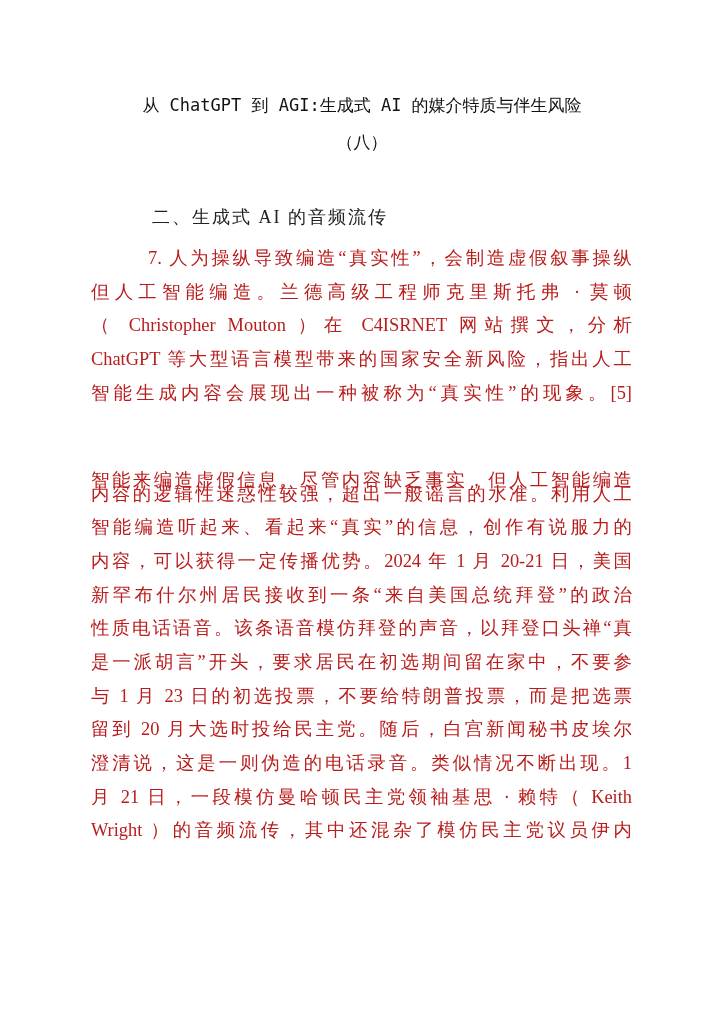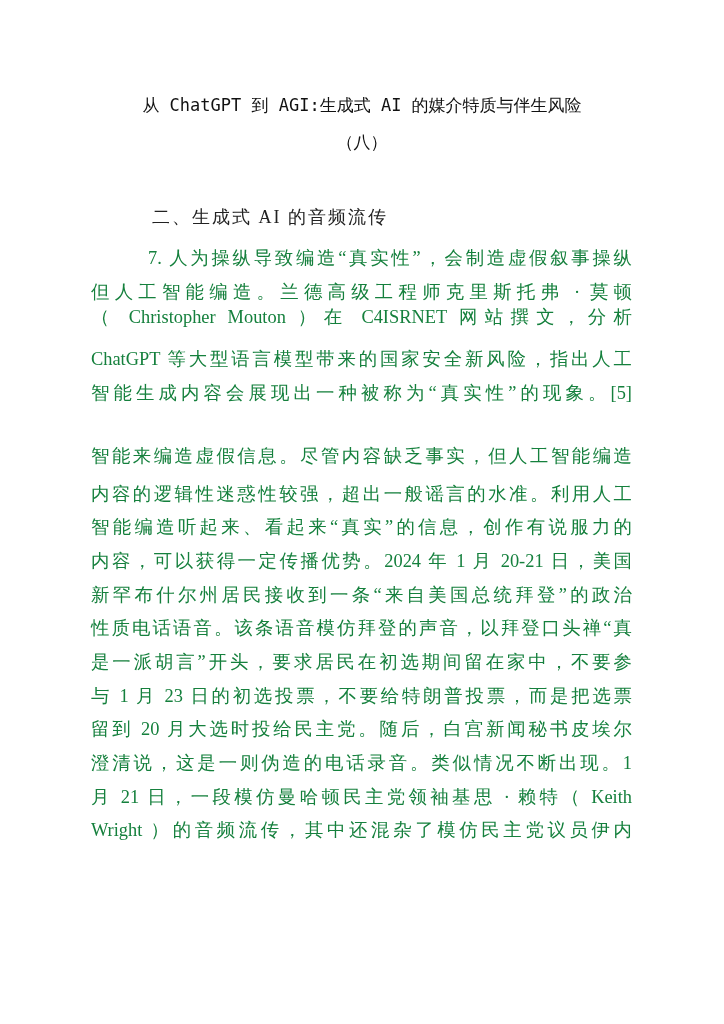--- a/index.html
+++ b/index.html
@@ -13,40 +13,40 @@
     .title.main { top: 94px; }
     .title.sub { top: 131px; }
     .heading {
       position: absolute; left: 152px; top: 205px;
       font-family: "Liberation Serif", "DejaVu Serif", serif;
       font-size: 18px; color: #222; letter-spacing: 2px;
     }
     .line {
       position: absolute; left: 91px; width: 541px; height: 30px;
       font-family: "Liberation Serif", "DejaVu Serif", serif;
-      font-size: 18.4px; color: #15803d; line-height: 30px;
+      font-size: 18.4px; color: #b91c1c; line-height: 30px;
       text-align: justify; text-align-last: justify; white-space: nowrap;
     }
     .line.first { left: 148px; width: 484px; }
     .line.last { text-align-last: justify; }
   </style>
 </head>
 <body>
 
 <div class="page">
   <div class="title main">从 ChatGPT 到 AGI:生成式 AI 的媒介特质与伴生风险</div>
   <div class="title sub">（八）</div>
   <div class="heading">二、生成式 AI 的音频流传</div>
 
   <div class="line first" style="top:243px">7. 人为操纵导致编造“真实性”，会制造虚假叙事操纵</div>
   <div class="line" style="top:277px">但人工智能编造。兰德高级工程师克里斯托弗 · 莫顿</div>
-  <div class="line" style="top:302px">（ Christopher  Mouton ）在 C4ISRNET 网站撰文，分析</div>
+  <div class="line" style="top:310px">（ Christopher  Mouton ）在 C4ISRNET 网站撰文，分析</div>
   <div class="line" style="top:344px">ChatGPT 等大型语言模型带来的国家安全新风险，指出人工</div>
   <div class="line" style="top:378px">智能生成内容会展现出一种被称为“真实性”的现象。[5]</div>
-  <div class="line" style="top:441px">智能来编造虚假信息。尽管内容缺乏事实，但人工智能编造</div>
+  <div class="line" style="top:465px">智能来编造虚假信息。尽管内容缺乏事实，但人工智能编造</div>
   <div class="line" style="top:479px">内容的逻辑性迷惑性较强，超出一般谣言的水准。利用人工</div>
   <div class="line" style="top:512px">智能编造听起来、看起来“真实”的信息，创作有说服力的</div>
   <div class="line" style="top:546px">内容，可以获得一定传播优势。2024 年 1 月 20-21 日，美国</div>
   <div class="line" style="top:580px">新罕布什尔州居民接收到一条“来自美国总统拜登”的政治</div>
   <div class="line" style="top:613px">性质电话语音。该条语音模仿拜登的声音，以拜登口头禅“真</div>
   <div class="line" style="top:647px">是一派胡言”开头，要求居民在初选期间留在家中，不要参</div>
   <div class="line" style="top:681px">与 1 月 23 日的初选投票，不要给特朗普投票，而是把选票</div>
   <div class="line" style="top:714px">留到 20 月大选时投给民主党。随后，白宫新闻秘书皮埃尔</div>
   <div class="line" style="top:748px">澄清说，这是一则伪造的电话录音。类似情况不断出现。1</div>
   <div class="line" style="top:782px">月 21 日，一段模仿曼哈顿民主党领袖基思 · 赖特（ Keith</div>

